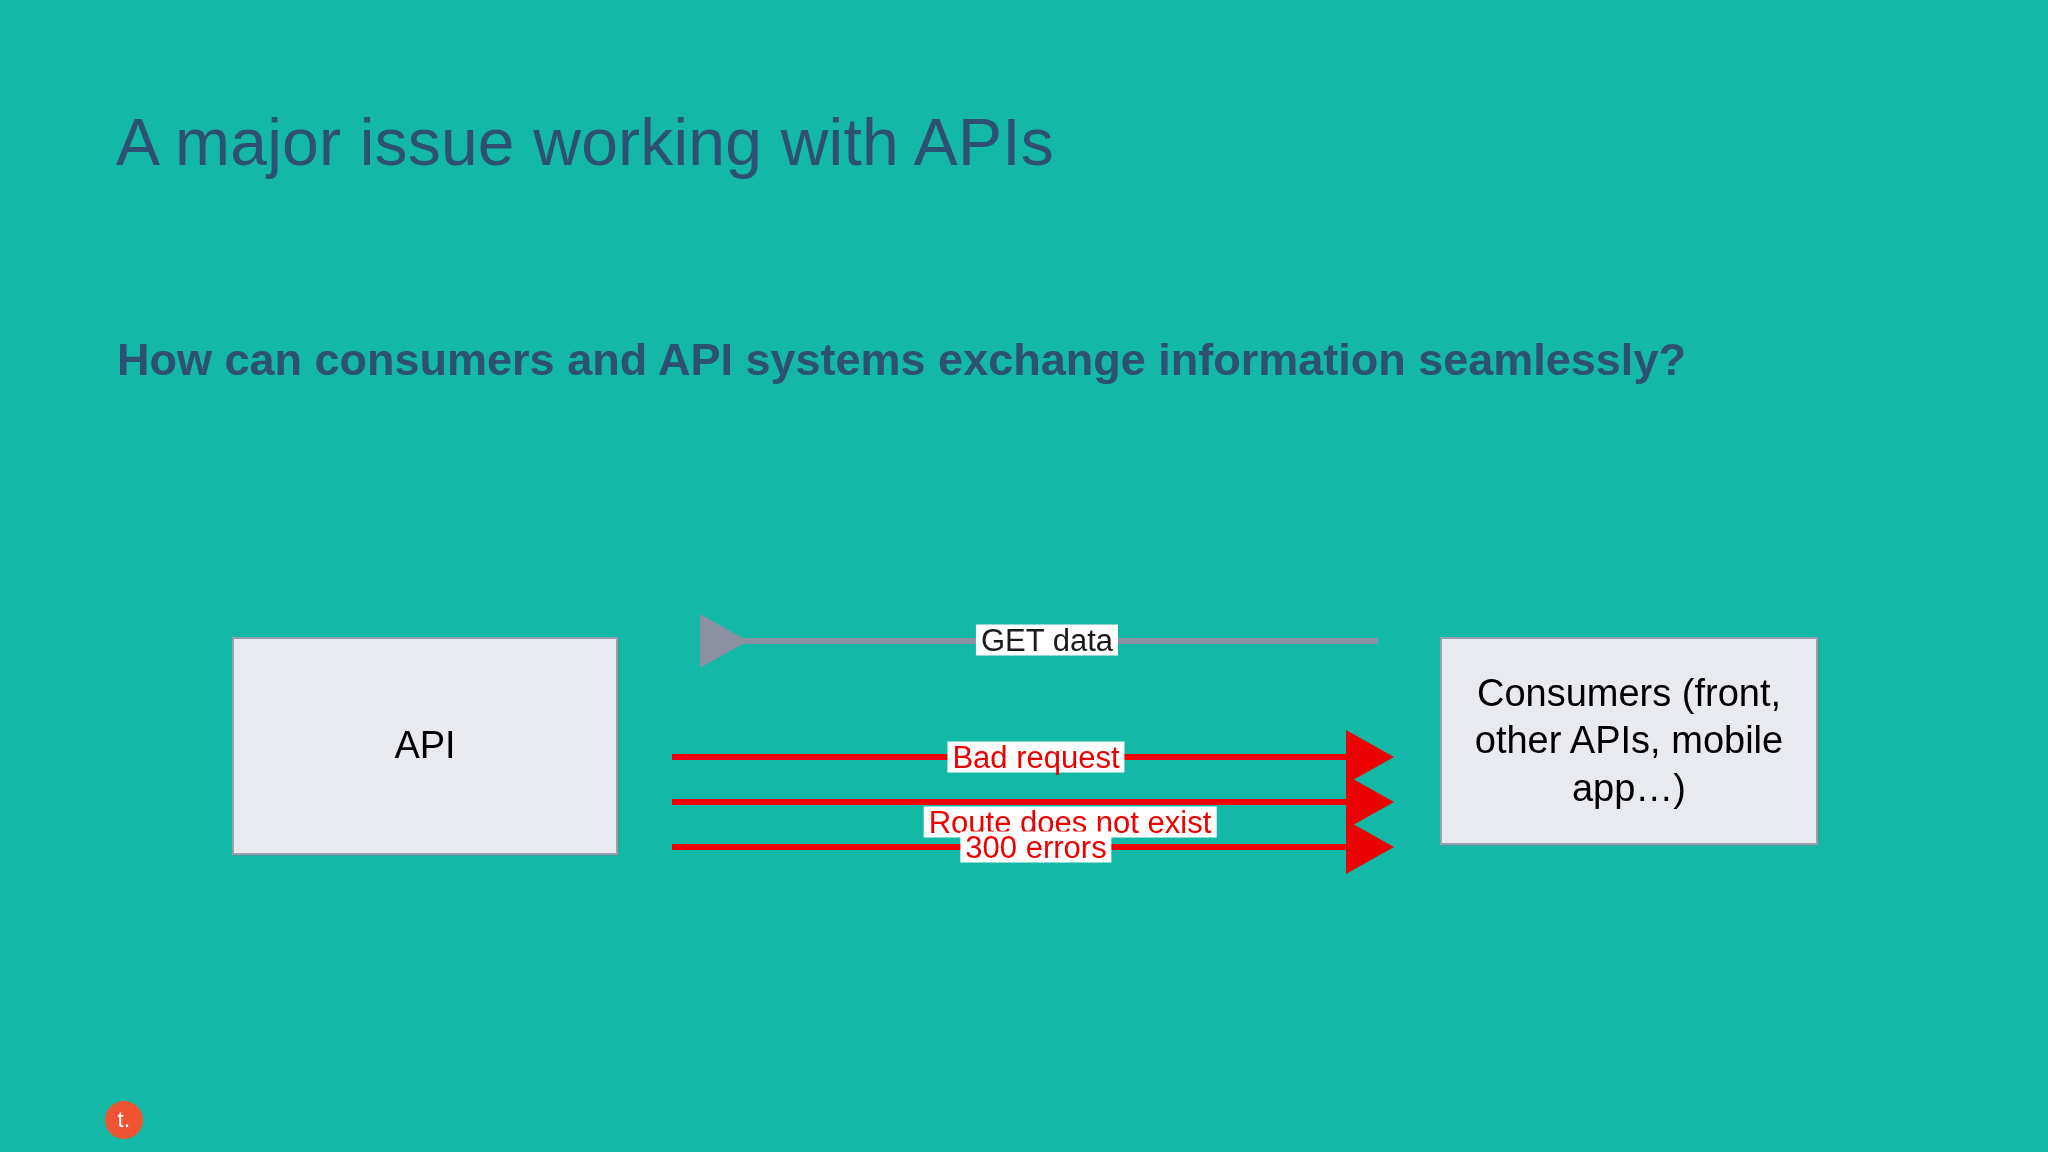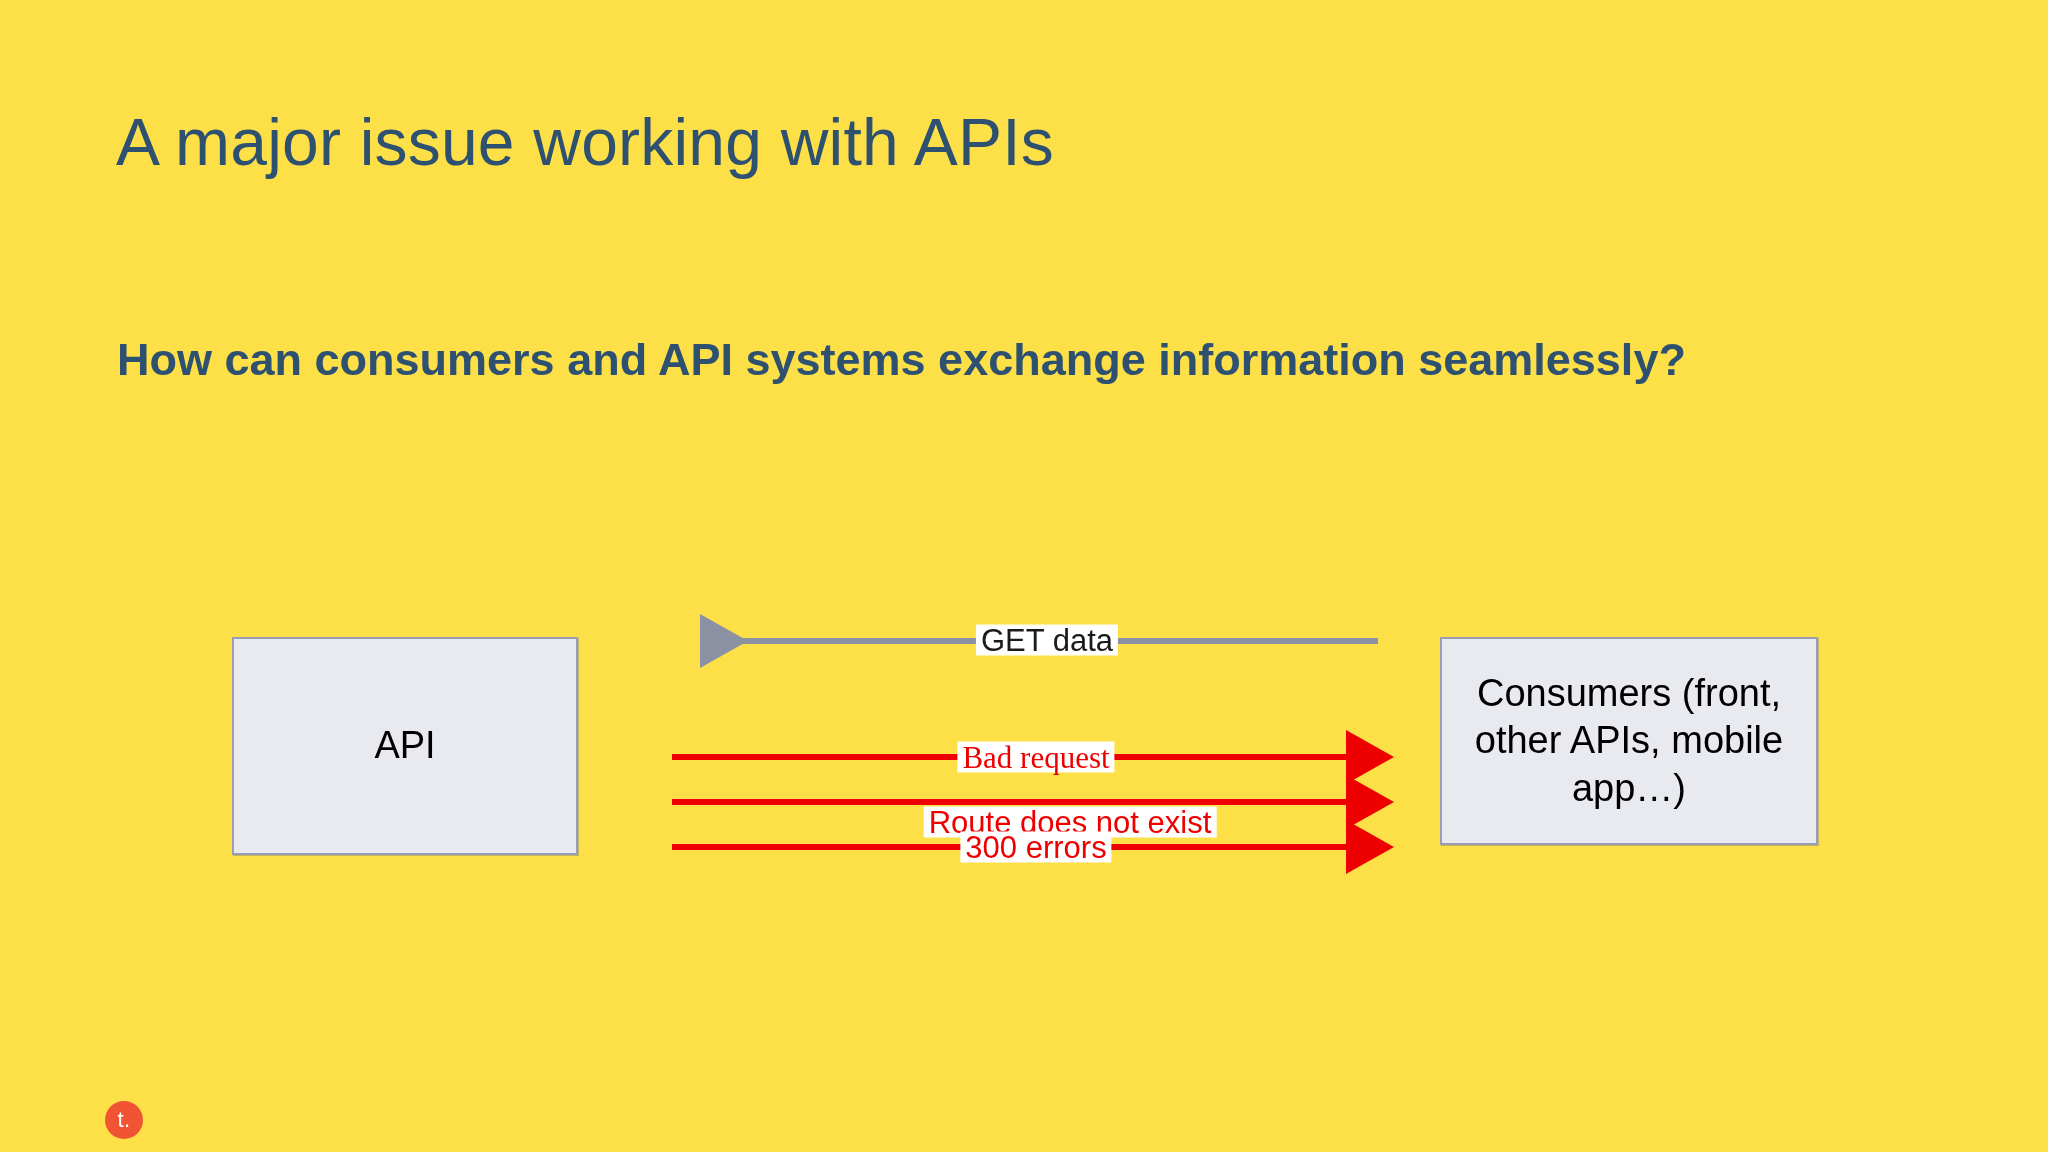--- a/index.html
+++ b/index.html
@@ -11,21 +11,21 @@
     width: 2048px;
     height: 1152px;
     position: relative;
     overflow: hidden;
     font-family: "Liberation Sans", sans-serif;
   }
 
   .slide {
     position: absolute;
     inset: 0;
-    background: #fde047;
+    background: #14b8a6;
   }
 
   
   .slide-title {
     position: absolute;
     left: 116px;
     top: 106px;
     width: 1600px;
     font-family: "Liberation Sans Narrow", "Liberation Sans", sans-serif;
     font-size: 66px;
@@ -71,21 +71,21 @@
     color: #000000;
     font-family: "Liberation Sans", sans-serif;
     font-size: 38px;
     line-height: 1.25;
     box-shadow: 1px 1px 0 rgba(120,124,140,0.45);
   }
 
   .node-api {
     left: 232px;
     top: 620px;
-    width: 346px;
+    width: 386px;
     height: 218px;
   }
 
   .node-consumers {
     left: 1440px;
     top: 620px;
     width: 378px;
     height: 208px;
     padding: 16px 14px;
   }
@@ -163,21 +163,21 @@
 
       <line x1="672" y1="740" x2="1352" y2="740" stroke="#ee0000" stroke-width="6" marker-end="url(#arrow-red-right)"></line>
 
       <line x1="672" y1="785" x2="1352" y2="785" stroke="#ee0000" stroke-width="6" marker-end="url(#arrow-red-right)"></line>
 
       <line x1="672" y1="830" x2="1352" y2="830" stroke="#ee0000" stroke-width="6" marker-end="url(#arrow-red-right)"></line>
     </svg>
 
     <div class="edge-label gray" style="left:1047px; top:623px;">GET data</div>
 
-    <div class="edge-label red" style="left:1036px; top:740px;font-family:Liberation Serif, serif;">Bad request</div>
+    <div class="edge-label red" style="left:1036px; top:740px;">Bad request</div>
 
     <div class="edge-label red" style="left:1070px; top:785px;margin-top:20px;">Route does not exist</div>
 
     <div class="edge-label red" style="left:1036px; top:830px;">300 errors</div>
 
     <div class="node-box node-api">
       <span class="node-text">API</span>
     </div>
 
     <div class="node-box node-consumers">

